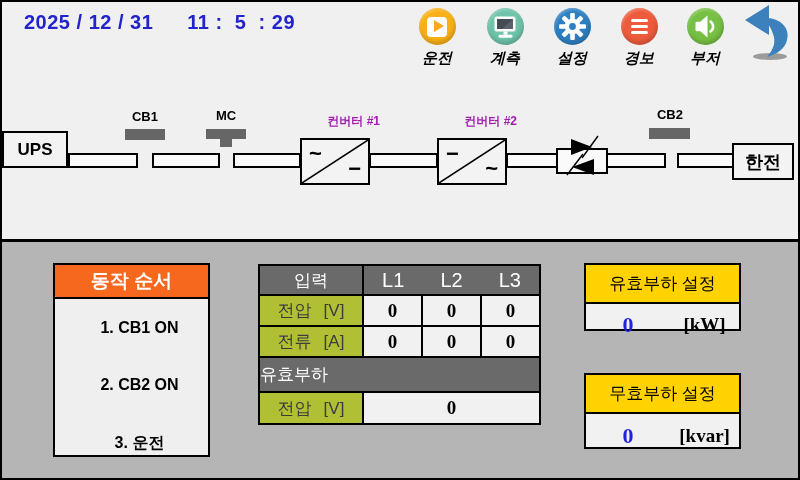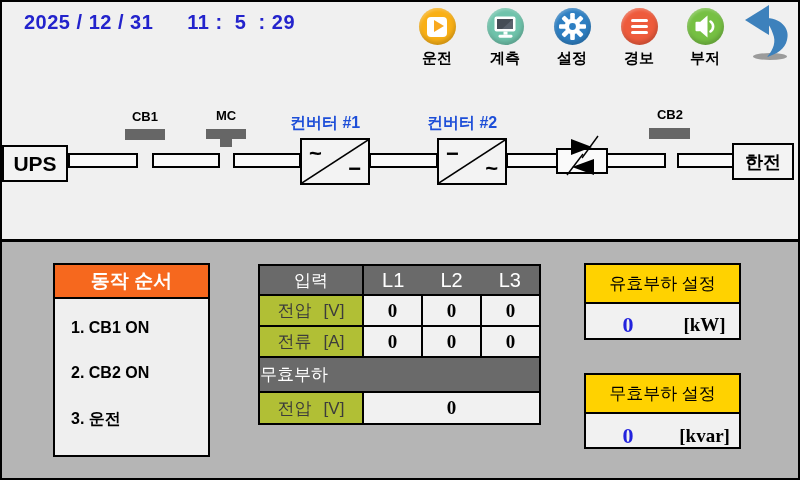--- a/index.html
+++ b/index.html
@@ -5,21 +5,21 @@
   html,body{margin:0;padding:0;background:#888;}
   .screen{
     position:relative;width:800px;height:480px;box-sizing:border-box;
     background:#f0f0f0;border:2px solid #000;overflow:hidden;
     font-family:"Liberation Sans",sans-serif;cursor:default;
   }
   
   .dt{position:absolute;left:22px;top:9px;font-size:20px;font-weight:bold;
       color:#2323cc;white-space:pre;letter-spacing:.5px;}
   .dt-gap{display:inline-block;width:34px;}
-  .nav-btn{position:absolute;top:6px;width:46px;text-align:center;}
+  .nav-btn{position:absolute;top:6px;width:46px;text-align:center;font-style:italic;}
   .circle{width:37px;height:37px;border-radius:50%;margin:0 auto;position:relative;
           box-shadow:inset -1px -3px 4px rgba(0,0,0,.18), inset 1px 2px 3px rgba(255,255,255,.25);}
   .nav-label{margin-top:4px;font-size:15px;font-weight:bold;color:#000;}
   .c-run{background:#f9b016}.c-measure{background:#6fc3ab}.c-settings{background:#2e7fc2}
   .c-alarm{background:#ee5b3c}.c-buzzer{background:#76c043}
   .run-sq{position:absolute;left:8.5px;top:8.5px;width:20px;height:20px;background:#fff;border-radius:4px;}
   .run-tri{position:absolute;left:15px;top:12px;width:0;height:0;
            border-left:10px solid #f9a91f;border-top:6.5px solid transparent;border-bottom:6.5px solid transparent;}
   .bars{position:absolute;inset:0;display:flex;flex-direction:column;justify-content:center;align-items:center;gap:2.6px;}
   .bars div{width:17px;height:3.6px;background:#fff;border-radius:1.6px;}
@@ -29,29 +29,29 @@
           background:#fafafa;border:2px solid #000;}
   .node-box{position:absolute;box-sizing:border-box;background:#f3f3f3;border:2px solid #000;
             display:flex;align-items:center;justify-content:center;font-weight:bold;color:#000;}
   .gray-rect{position:absolute;background:#666;}
   .sw-label{position:absolute;width:60px;text-align:center;font-size:13px;font-weight:bold;color:#000;}
   .conv{position:absolute;top:136px;width:70px;height:47px;box-sizing:border-box;
         background:#f3f3f3;border:2px solid #000;}
   .conv svg{position:absolute;inset:0;width:100%;height:100%;}
   .sym{position:absolute;font-size:22px;font-weight:bold;line-height:1;color:#000;}
   .sym-tl{left:7px;top:3px;} .sym-br{right:7px;bottom:3px;}
-  .conv-label{position:absolute;top:111px;width:90px;text-align:left;font-size:16px;font-weight:bold;color:#1d4ed8;}
+  .conv-label{position:absolute;top:111px;width:90px;text-align:right;font-size:12px;font-weight:bold;color:#a21caf;}
   .thy{position:absolute;left:552px;top:129px;}
   
   .bottom{position:absolute;left:0;right:0;top:237px;bottom:0;background:#b5b5b5;border-top:3px solid #000;}
   .seq-panel{position:absolute;left:51px;top:261px;width:157px;height:194px;box-sizing:border-box;
              border:2px solid #000;background:#efefef;}
   .seq-header{height:32px;line-height:32px;text-align:center;background:#f6681e;color:#fff;
               font-size:19px;font-weight:bold;border-bottom:2px solid #000;}
-  .seq-body{padding:20px 0 0 16px;display:flex;flex-direction:column;gap:27px;}
+  .seq-body{padding:20px 0 0 16px;display:flex;flex-direction:column;gap:39px;text-align:center;}
   .seq-item{font-size:16px;font-weight:bold;color:#000;}
   
   .in-table{position:absolute;left:256px;top:262px;border-collapse:collapse;table-layout:fixed;
             width:281px;border:2px solid #000;}
   .in-table td{box-sizing:border-box;border:2px solid #000;padding:0;margin-top:36px;}
   .t-hdr{background:#6a6a6a;color:#fff;font-size:17px;text-align:center;}
   .t-hdr-span{border-left:none;}
   .phase-row{display:flex;} .phase-row span{flex:1;text-align:center;font-size:20px;}
   .t-label{background:#b1bf35;color:#3c3c3c;font-size:17px;text-align:center;}
   .lbl-unit{margin-left:12px;}
@@ -137,21 +137,21 @@
   </div>
 
   <div class="back-btn">
     <svg viewBox="0 0 52 56" width="52" height="56">
       <ellipse cx="28" cy="51.5" rx="17" ry="3.5" fill="#9b9b9b"></ellipse>
       <polygon points="3,15 27,0 27,30" fill="#3d81bc"></polygon>
       <path d="M25,13 C41,14 48,25 45,35 C43,44 35,49 25,52 C32,44 34,36 31,29 C29,23 27,20 25,18 Z" fill="#3d81bc"></path>
     </svg>
   </div>
 
-  <div class="node-box" style="left:0;top:143px;width:66px;height:37px;font-size:21px">
+  <div class="node-box" style="left:0;top:129px;width:66px;height:37px;font-size:17px">
       <span>UPS</span>
     </div>
 
   <div class="busbar" style="left:66px;width:70px"></div>
   <div class="busbar" style="left:150px;width:68px"></div>
   <div class="busbar" style="left:231px;width:68px"></div>
   <div class="busbar" style="left:367px;width:69px"></div>
   <div class="busbar" style="left:504px;width:55px"></div>
   <div class="busbar" style="left:601px;width:63px"></div>
   <div class="busbar" style="left:675px;width:58px"></div>
@@ -231,30 +231,30 @@
       <td class="t-val">0</td>
       <td class="t-val">0</td>
     </tr>
     <tr style="height:31px">
       <td class="t-label"><span>전류</span><span class="lbl-unit">[A]</span></td>
       <td class="t-val">0</td>
       <td class="t-val">0</td>
       <td class="t-val">0</td>
     </tr>
     <tr style="height:35px">
-      <td class="t-hdr t-dc" colspan="4">무효부하</td>
+      <td class="t-hdr t-dc" colspan="4">유효부하</td>
     </tr>
     <tr style="height:32px">
       <td class="t-label"><span>전압</span><span class="lbl-unit">[V]</span></td>
       <td class="t-val" colspan="3">0</td>
     </tr>
   </tbody>
     </table>
 
-  <div class="load-panel" style="top:261px;height:77px">
+  <div class="load-panel" style="top:261px;height:68px">
     <div class="load-header">유효부하 설정</div>
     <div class="load-body" style="height:41px">
       <span class="load-val">0</span>
       <span class="load-unit">[kW]</span>
     </div>
   </div>
 
   <div class="load-panel" style="top:371px;height:76px">
     <div class="load-header">무효부하 설정</div>
     <div class="load-body" style="height:43px">

